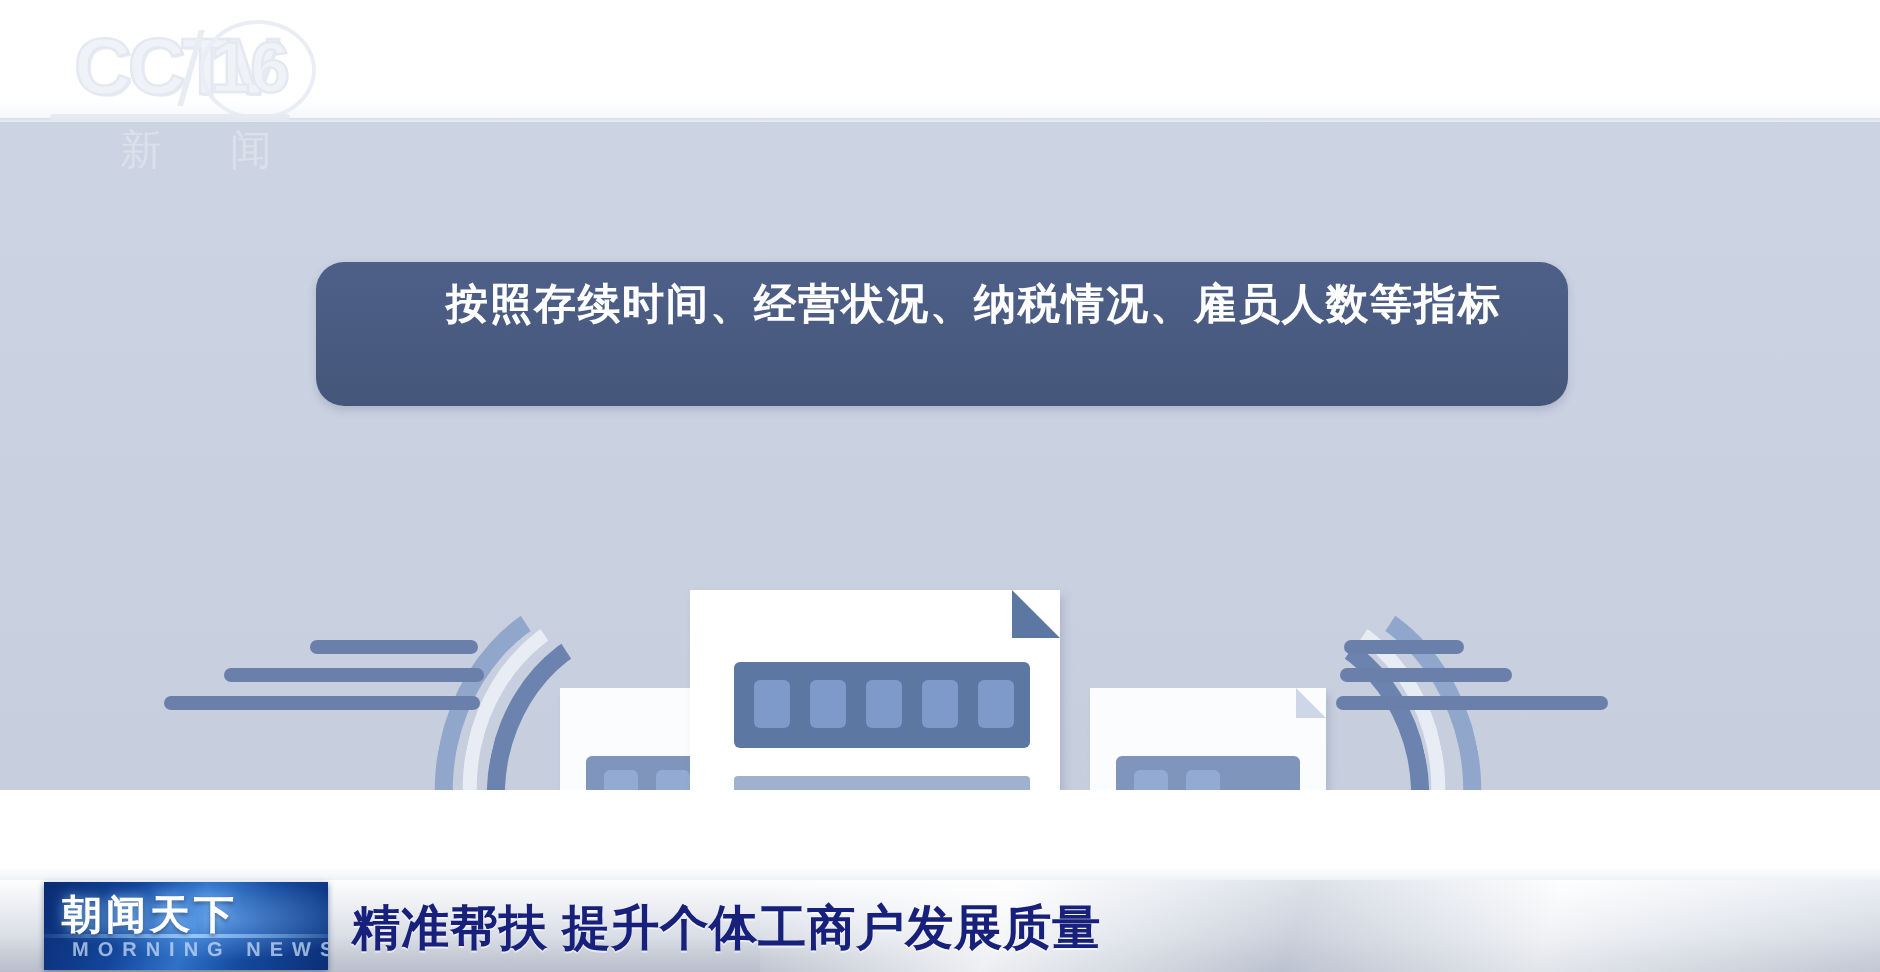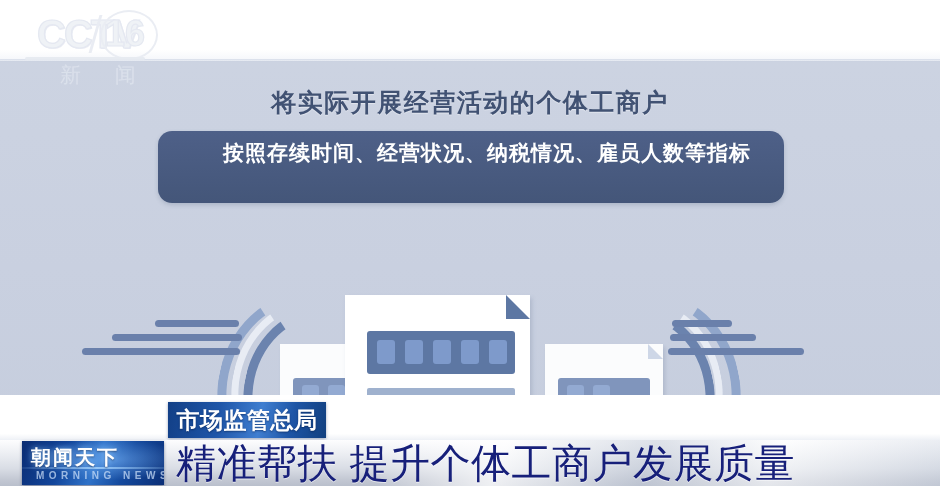--- a/index.html
+++ b/index.html
@@ -262,22 +262,22 @@
     background: linear-gradient(90deg, rgba(120,180,250,0), rgba(170,215,255,.8), rgba(120,180,250,0));
   }
 
   
   #headline-text {
     position: absolute;
     left: 176px; top: 441px;
     height: 45px;
     display: flex;
     align-items: center;
-    font-size: 40px;
-    font-weight: normal;
+    font-size: 24px;
+    font-weight: bold;
     color: #17207a;
     letter-spacing: 0.5px;
     text-shadow: 0 1px 0 rgba(255,255,255,.55);
     white-space: nowrap;
   }
 </style>
 </head>
 <body>
 
 <div id="screen">
@@ -287,21 +287,20 @@
 
   <div id="cctv-logo">
     <div class="cctv-text">CCTV</div>
     <div class="cctv-slash"></div>
     <div class="cctv-oval"></div>
     <div class="cctv-13">16</div>
     <div class="cctv-underline"></div>
     <div class="cctv-cn">新 闻</div>
   </div>
 
-  <div id="heading">将实际开展经营活动的个体工商户</div>
 
   <div id="callout">
     <div class="line1">按照存续时间、经营状况、纳税情况、雇员人数等指标</div>
   </div>
 
   <div id="illustration">
 
     <div class="arc" style="left:218px; top:42px; width:150px; height:176px; border-width:9px; border-left-color:#90a6cb; border-bottom-color:#90a6cb; transform:rotate(12deg);"></div>
     <div class="arc" style="left:232px; top:50px; width:136px; height:162px; border-width:7px; border-left-color:#e8ecf4; border-bottom-color:#e8ecf4; transform:rotate(12deg);"></div>
     <div class="arc" style="left:244px; top:58px; width:126px; height:150px; border-width:9px; border-left-color:#6b83ae; border-bottom-color:#6b83ae; transform:rotate(12deg);"></div>
@@ -344,23 +343,20 @@
       <div class="sq" style="left:88px;  top:45px; width:18px; height:24px;"></div>
       <div class="sq" style="left:116px; top:45px; width:18px; height:24px;"></div>
       <div class="sq" style="left:144px; top:45px; width:18px; height:24px;"></div>
       <div class="txtline" style="left:22px; top:93px; width:148px; height:9px;"></div>
       <div class="txtline" style="left:22px; top:115px; width:148px; height:9px;"></div>
     </div>
   </div>
 
   <div id="lower-band"></div>
 
-  <div id="agency-banner">
-    <span class="label">市场监管总局</span>
-  </div>
 
   <div id="headline-strip">
     <div class="sheen"></div>
   </div>
 
   <div id="program-logo">
     <div class="glow"></div>
     <div class="cn">朝闻天下</div>
     <div class="en">MORNING NEWS</div>
   </div>

